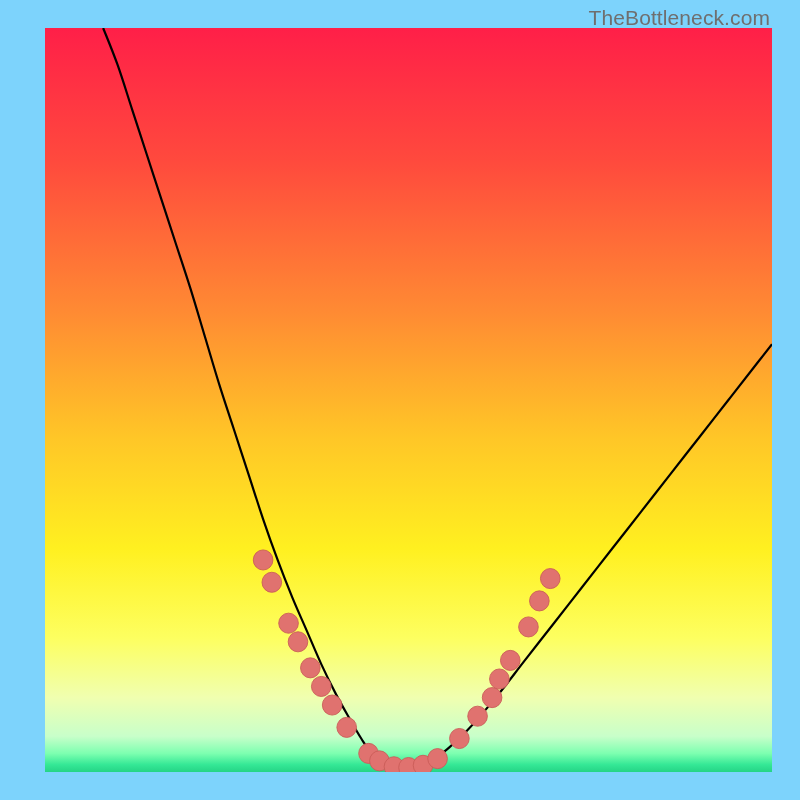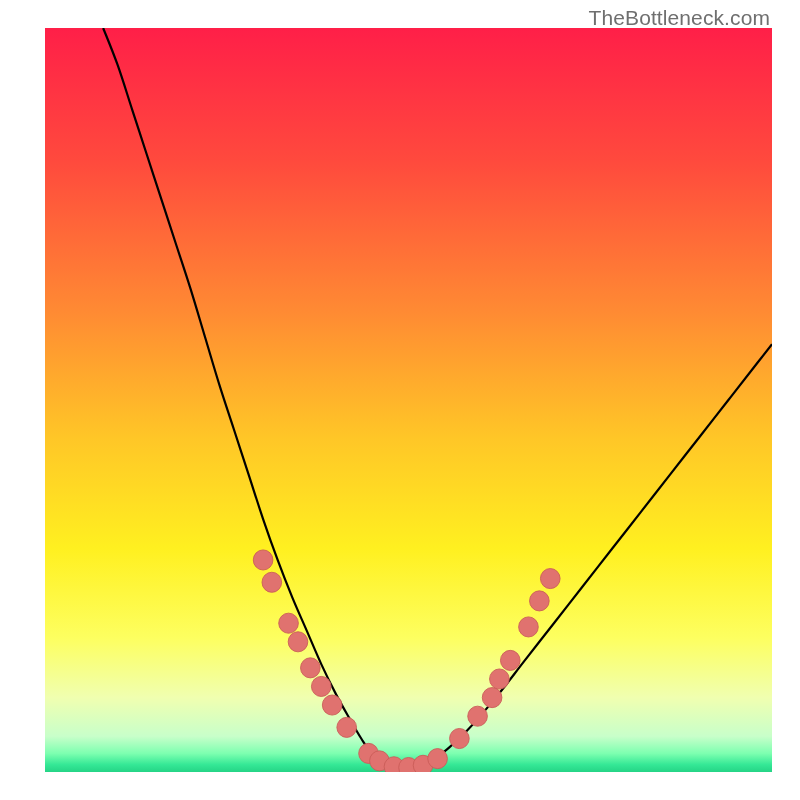--- a/index.html
+++ b/index.html
@@ -10,21 +10,21 @@
     background: #000;
     overflow: hidden;
     font-family: Arial, Helvetica, sans-serif;
   }
   .frame {
     position: absolute;
     left: 0;
     top: 0;
     width: 800px;
     height: 800px;
-    background: #ffffff;
+    background: #7dd3fc;
   }
   .plot-area {
     position: absolute;
     left: 45px;
     top: 28px;
     width: 727px;
     height: 744px;
   }
   .gradient {
     position: absolute;

